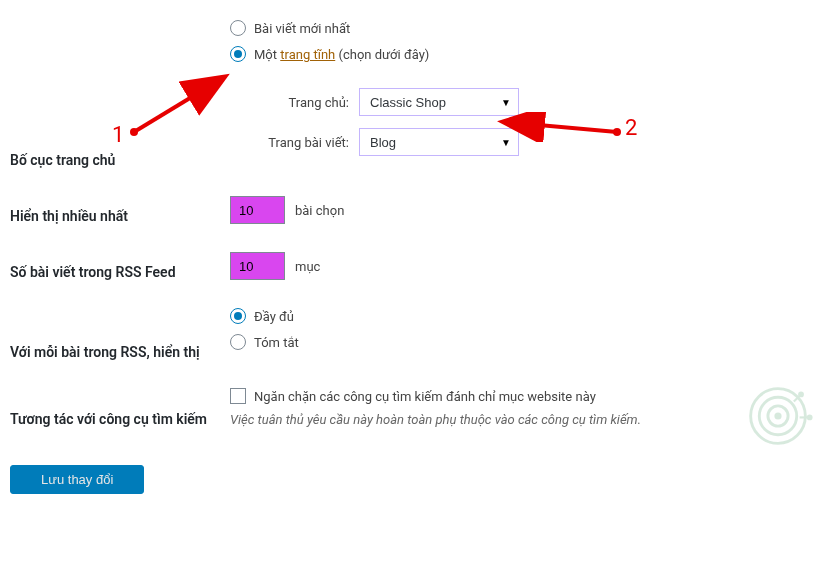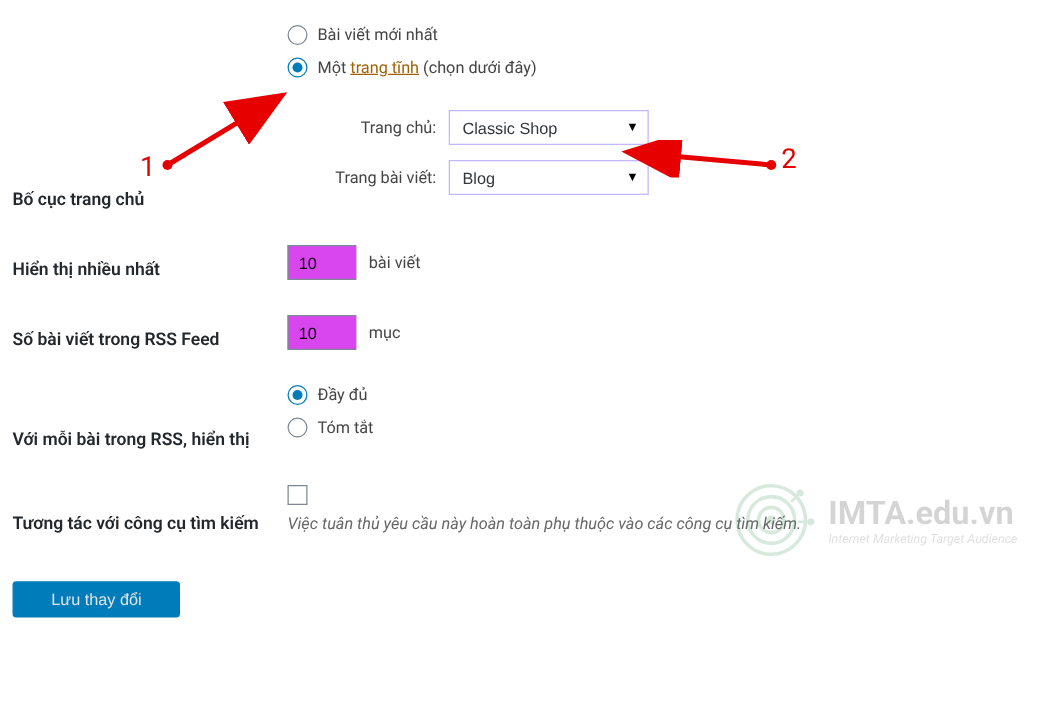--- a/index.html
+++ b/index.html
@@ -234,21 +234,21 @@
         </div>
       </div>
     </div>
   </div>
 
   <div class="section">
     <div class="form-row">
       <div class="form-label">Hiển thị nhiều nhất</div>
       <div class="form-content" style="display:flex;align-items:center;">
         <input type="text" class="text-input" value="10" style="">
-        <span class="input-suffix">bài viết</span>
+        <span class="input-suffix">bài chọn</span>
       </div>
     </div>
   </div>
 
   <div class="section">
     <div class="form-row">
       <div class="form-label">Số bài viết trong RSS Feed</div>
       <div class="form-content" style="display:flex;align-items:center;">
         <input type="text" class="text-input" value="10" style="">
         <span class="input-suffix">mục</span>
@@ -271,20 +271,21 @@
       </div>
     </div>
   </div>
 
   <div class="section">
     <div class="form-row">
       <div class="form-label">Tương tác với công cụ tìm kiếm</div>
       <div class="form-content">
         <div class="checkbox-row">
           <input type="checkbox" class="checkbox-input" style="">
+          <span>Ngăn chặn các công cụ tìm kiếm đánh chỉ mục website này</span>
         </div>
         <div class="description">Việc tuân thủ yêu cầu này hoàn toàn phụ thuộc vào các công cụ tìm kiếm.</div>
       </div>
     </div>
   </div>
 
   <button class="submit-btn">Lưu thay đổi</button>
 
 </div>
 
@@ -292,24 +293,20 @@
   <svg class="watermark-logo" viewBox="0 0 100 100">
     <circle cx="50" cy="50" r="38" fill="none" stroke="#2a8a4a" stroke-width="4"></circle>
     <circle cx="50" cy="50" r="26" fill="none" stroke="#2a8a4a" stroke-width="4"></circle>
     <circle cx="50" cy="50" r="14" fill="none" stroke="#2a8a4a" stroke-width="4"></circle>
     <circle cx="50" cy="50" r="5" fill="#2a8a4a"></circle>
     <circle cx="82" cy="20" r="4" fill="#2a8a4a"></circle>
     <circle cx="94" cy="52" r="4" fill="#2a8a4a"></circle>
     <line x1="72" y1="30" x2="82" y2="20" stroke="#2a8a4a" stroke-width="3"></line>
     <line x1="80" y1="52" x2="94" y2="52" stroke="#2a8a4a" stroke-width="3"></line>
   </svg>
-  <div class="watermark-text">
-    <div class="watermark-title">IMTA.edu.vn</div>
-    <div class="watermark-sub">Internet Marketing Target Audience</div>
-  </div>
 </div>
 
 <div class="annotation" style="left: 112px; top: 122px;">1</div>
 <div class="annotation" style="left: 625px; top: 115px;">2</div>
 
 <svg class="arrow-svg" style="left:128px; top:70px;" width="110" height="70">
   <defs>
     <marker id="ah1" markerWidth="12" markerHeight="10" refX="10" refY="5" orient="auto">
       <polygon points="0 0, 12 5, 0 10" fill="#e60000"></polygon>
     </marker>

